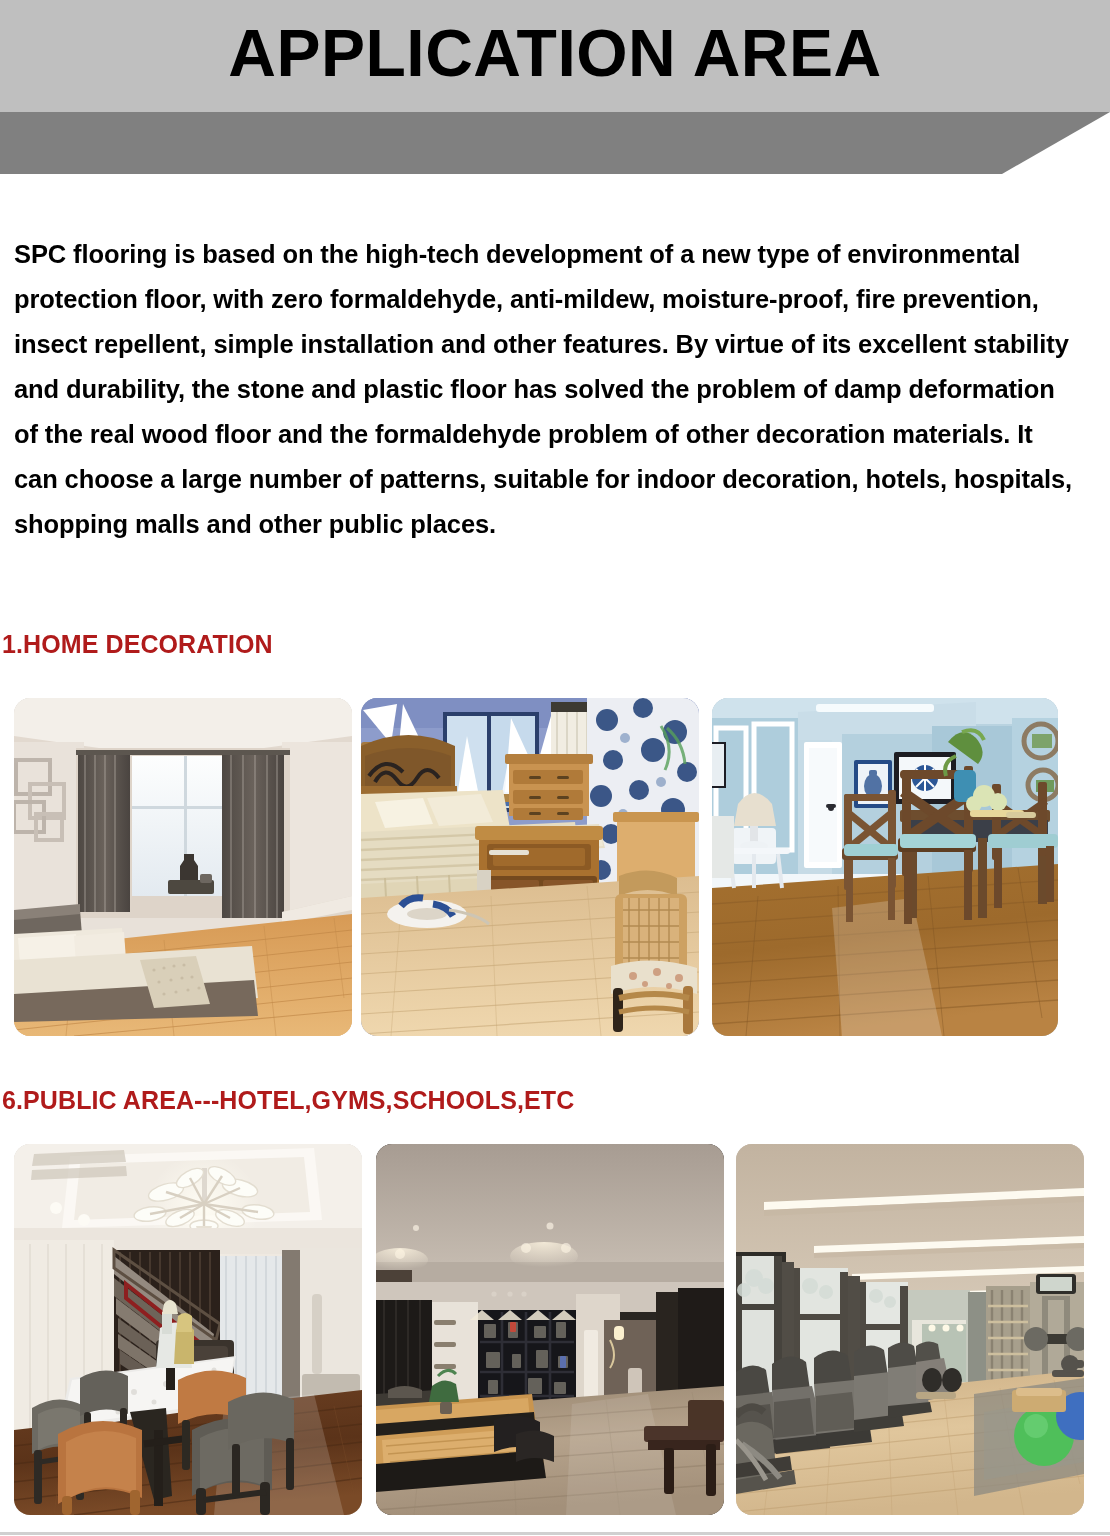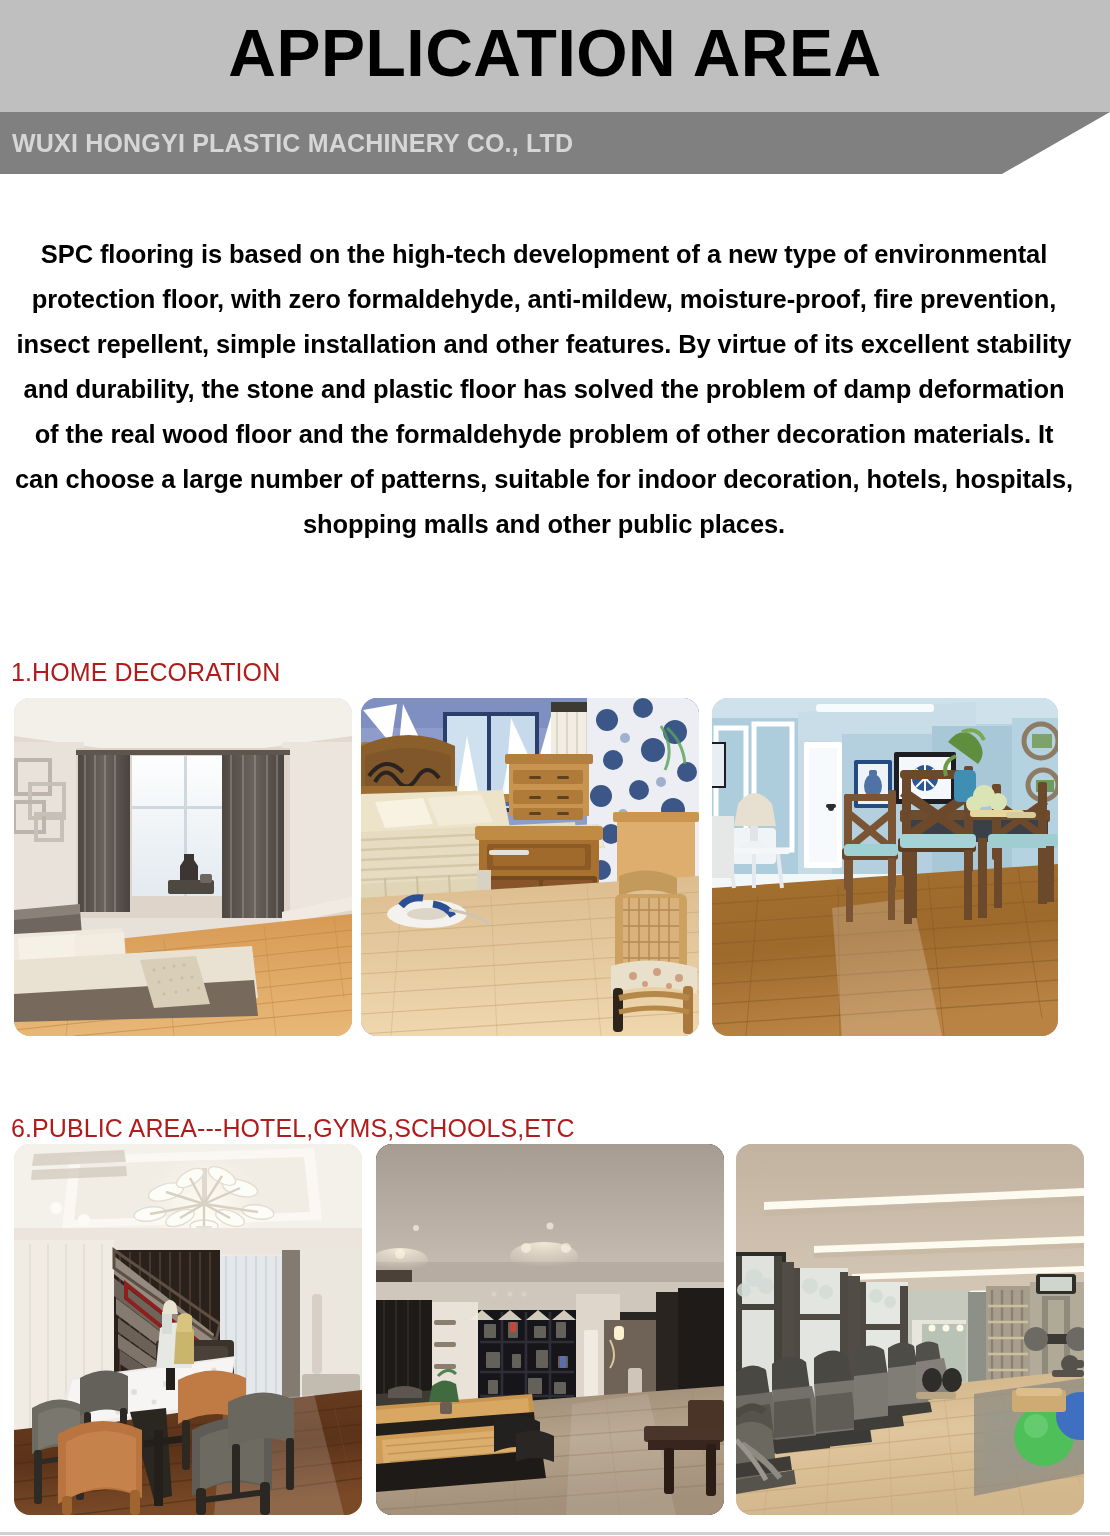--- a/index.html
+++ b/index.html
@@ -70,34 +70,33 @@
   
   .intro {
     position: absolute;
     left: 14px;
     top: 232px;
     width: 1060px;
     font-size: 25.5px;
     font-weight: bold;
     color: #000000;
     line-height: 45px;
-    text-align: center;
+    text-align: left;
     letter-spacing: -0.1px;
   }
 
   
   .section-heading {
     position: absolute;
-    left: 11px;
+    left: 2px;
     font-size: 25px;
-    font-weight: normal;
+    font-weight: bold;
     color: #b01b1b;
     letter-spacing: 0.1px;
     white-space: nowrap;
-    margin-top: 28px;
   }
   #heading-home { top: 630px; }
   #heading-public { top: 1086px; }
 
   
   .photo {
     position: absolute;
     border-radius: 16px;
     overflow: hidden;
     background: #cccccc;
@@ -123,21 +122,20 @@
     background: #d0d0d0;
   }
 </style>
 </head>
 <body>
 
 <div class="header">
   <div class="header-title-band"></div>
   <div class="header-title">APPLICATION AREA</div>
   <div class="header-subbar"></div>
-  <div class="header-subtitle">WUXI HONGYI PLASTIC MACHINERY CO., LTD</div>
 </div>
 
 <div class="intro">SPC flooring is based on the high-tech development of a new type of environmental protection floor, with zero formaldehyde, anti-mildew, moisture-proof, fire prevention, insect repellent, simple installation and other features. By virtue of its excellent stability and durability, the stone and plastic floor has solved the problem of damp deformation of the real wood floor and the formaldehyde problem of other decoration materials. It can choose a large number of patterns, suitable for indoor decoration, hotels, hospitals, shopping malls and other public places.</div>
 
 <div class="section-heading" id="heading-home">1.HOME DECORATION</div>
 
 <div class="photo" id="photo-bedroom-modern">
   <svg viewBox="0 0 338 338" preserveAspectRatio="none">
     <defs>
       <linearGradient id="bm-floor" x1="0" y1="0" x2="0" y2="1">

